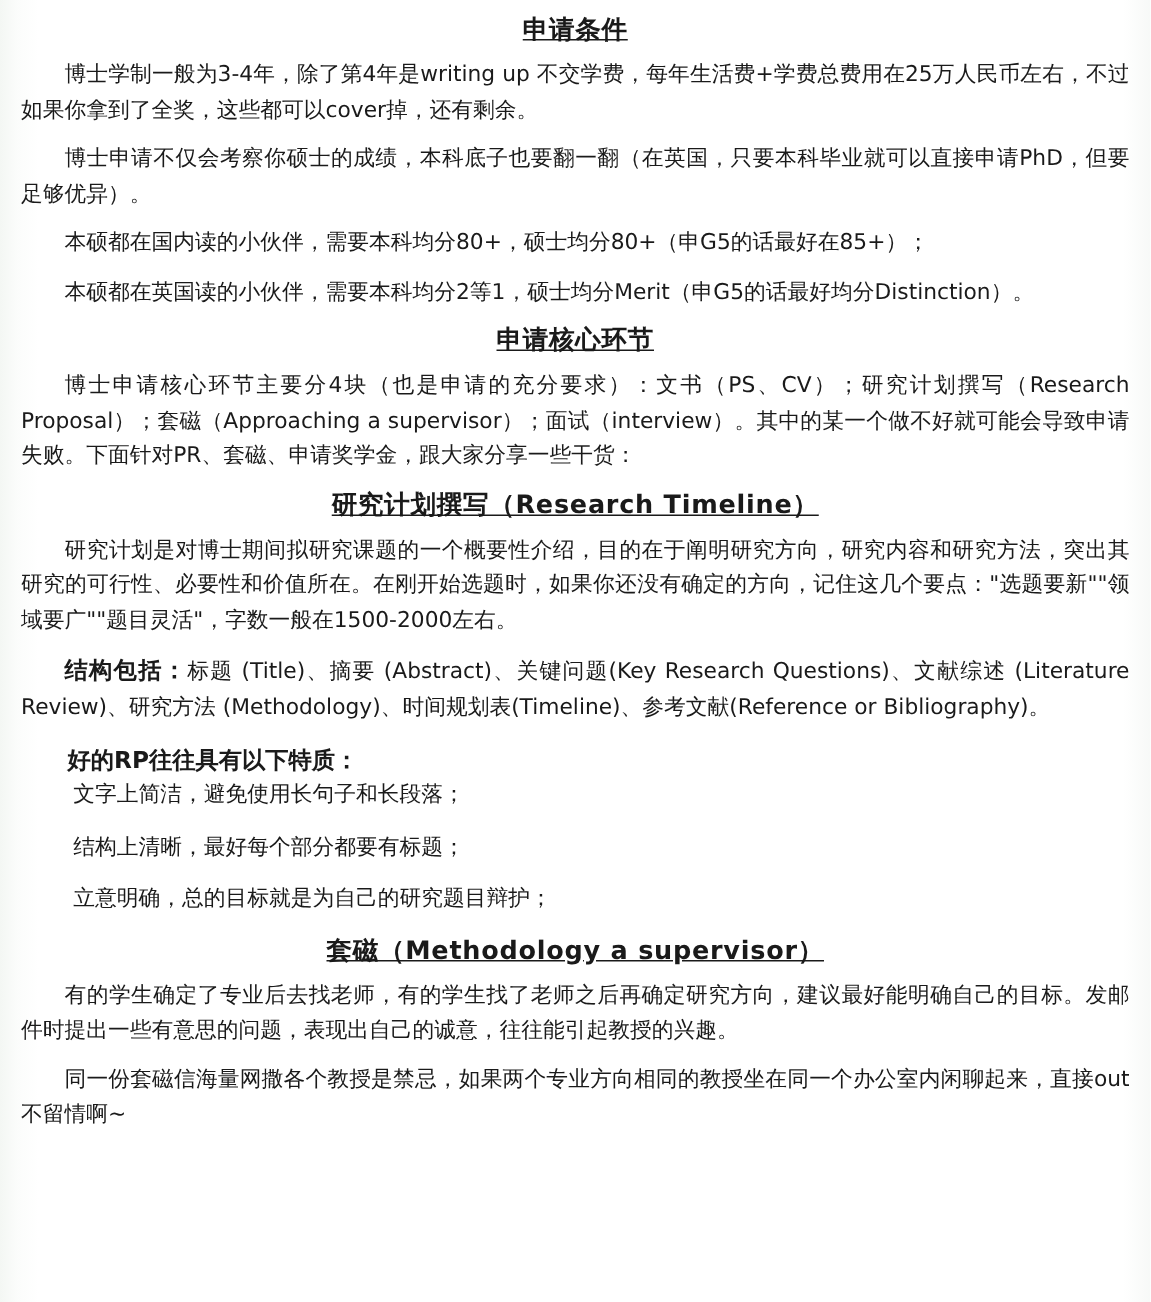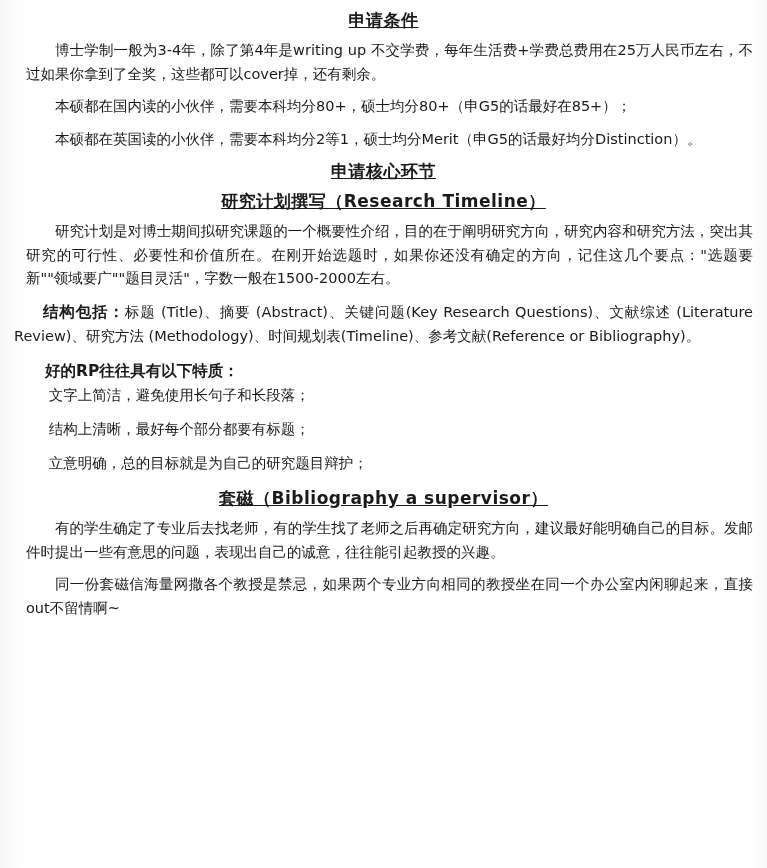--- a/index.html
+++ b/index.html
@@ -53,21 +53,21 @@
     line-height: 1.3;
     letter-spacing: 0.5px;
     text-decoration: underline;
   }
   h2.heading.tight {
     margin-top: 8px;
   }
   p.para {
     font-size: 14.5px;
     line-height: 1.62;
-    margin: 0 0 9px 12px;
+    margin: 0 0 9px 0;
     text-align: justify;
     text-justify: inter-ideograph;
     text-indent: 2em;
   }
   p.struct {
     font-size: 14.5px;
     line-height: 1.62;
     margin: 0 0 9px 0;
     text-align: justify;
     text-indent: 2em;
@@ -93,33 +93,35 @@
 </head>
 <body>
 
 <div class="bg-band left"></div>
 <div class="bg-band right"></div>
 
 <div class="page">
 
   <h2 class="heading">申请条件</h2>
   <p class="para">博士学制一般为3-4年，除了第4年是writing up 不交学费，每年生活费+学费总费用在25万人民币左右，不过如果你拿到了全奖，这些都可以cover掉，还有剩余。</p>
+  <p class="para">博士申请不仅会考察你硕士的成绩，本科底子也要翻一翻（在英国，只要本科毕业就可以直接申请PhD，但要足够优异）。</p>
   <p class="para">本硕都在国内读的小伙伴，需要本科均分80+，硕士均分80+（申G5的话最好在85+）；</p>
   <p class="para">本硕都在英国读的小伙伴，需要本科均分2等1，硕士均分Merit（申G5的话最好均分Distinction）。</p>
 
   <h2 class="heading tight">申请核心环节</h2>
+  <p class="para">博士申请核心环节主要分4块（也是申请的充分要求）：文书（PS、CV）；研究计划撰写（Research Proposal）；套磁（Approaching a supervisor）；面试（interview）。其中的某一个做不好就可能会导致申请失败。下面针对PR、套磁、申请奖学金，跟大家分享一些干货：</p>
 
   <h2 class="heading tight">研究计划撰写（Research Timeline）</h2>
   <p class="para">研究计划是对博士期间拟研究课题的一个概要性介绍，目的在于阐明研究方向，研究内容和研究方法，突出其研究的可行性、必要性和价值所在。在刚开始选题时，如果你还没有确定的方向，记住这几个要点："选题要新""领域要广""题目灵活"，字数一般在1500-2000左右。</p>
 
   <p class="struct"><span class="struct-label">结构包括：</span><span>标题 (Title)、摘要 (Abstract)、关键问题(Key Research Questions)、文献综述 (Literature Review)、研究方法 (Methodology)、时间规划表(Timeline)、参考文献(Reference or Bibliography)。</span></p>
 
   <h3 class="subheading">好的RP往往具有以下特质：</h3>
   <p class="bullet">文字上简洁，避免使用长句子和长段落；</p>
   <p class="bullet">结构上清晰，最好每个部分都要有标题；</p>
   <p class="bullet">立意明确，总的目标就是为自己的研究题目辩护；</p>
 
 
-  <h2 class="heading tight">套磁（Bibliography a supervisor）</h2>
+  <h2 class="heading tight">套磁（Methodology a supervisor）</h2>
   <p class="para">有的学生确定了专业后去找老师，有的学生找了老师之后再确定研究方向，建议最好能明确自己的目标。发邮件时提出一些有意思的问题，表现出自己的诚意，往往能引起教授的兴趣。</p>
   <p class="para">同一份套磁信海量网撒各个教授是禁忌，如果两个专业方向相同的教授坐在同一个办公室内闲聊起来，直接out不留情啊~</p>
 
 </div>
 
 </body></html>

